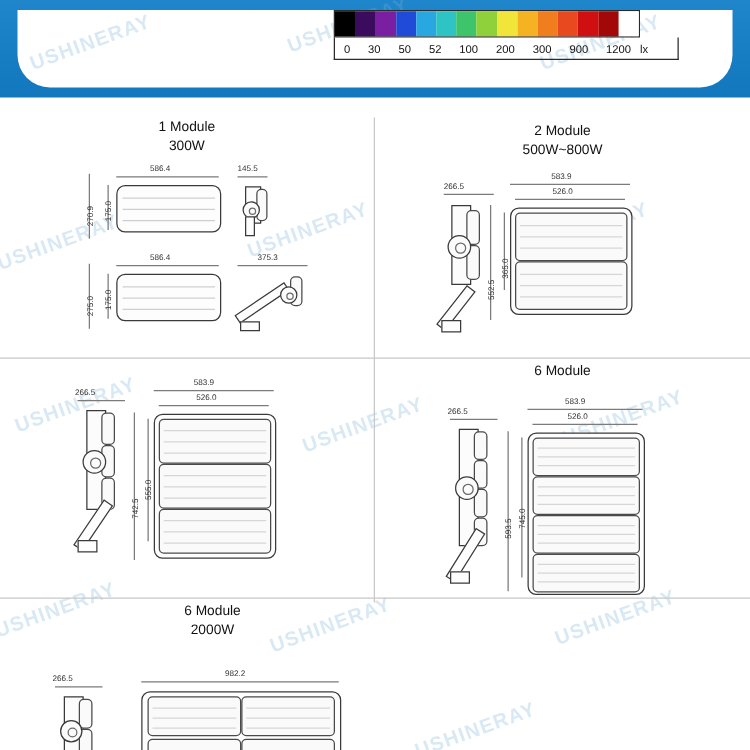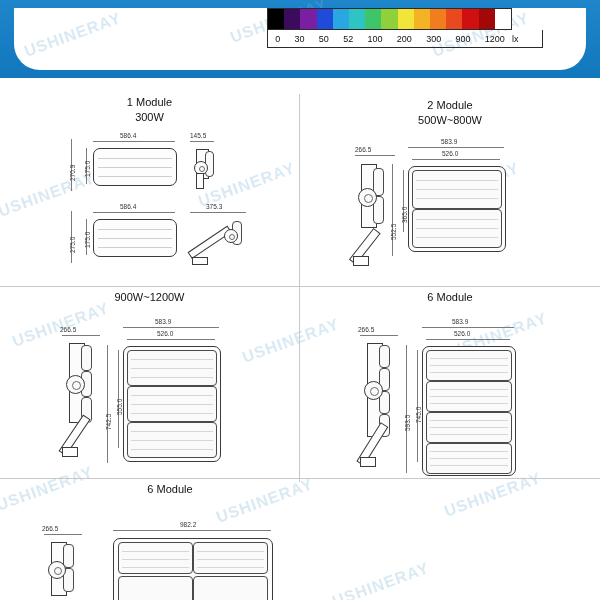--- a/index.html
+++ b/index.html
@@ -334,21 +334,20 @@
       </div>
 
       <div class="dimline v" style="left:103px; top:42px; height:62px;"></div>
       <div class="dimtxt rot" style="left:101px; top:95px;">365.0</div>
       <div class="dimline v" style="left:92px; top:36px; height:92px;"></div>
       <div class="dimtxt rot" style="left:90px; top:112px;">552.5</div>
     </div>
   </div>
 
   <div class="panel" style="left:0; top:202px; width:299px; height:186px;">
-    <div class="pwatt">900W~1200W</div>
     <div class="drawing">
 
       <div class="dimline h" style="left:62px; top:30px; width:38px;"></div>
       <div class="dimtxt" style="left:60px; top:21px;">266.5</div>
       <div class="bracket" style="left:69px; top:38px; width:14px; height:78px;"></div>
       <div class="modbox" style="left:81px; top:40px; width:9px; height:24px;"></div>
       <div class="modbox" style="left:81px; top:66px; width:9px; height:24px;"></div>
       <div class="modbox" style="left:81px; top:92px; width:9px; height:24px;"></div>
       <div class="knuckle" style="left:66px; top:70px; width:17px; height:17px;">
         <div class="inner"></div>
@@ -431,20 +430,21 @@
 
       <div class="dimline v" style="left:117px; top:45px; height:112px;"></div>
       <div class="dimtxt rot" style="left:115px; top:118px;">745.0</div>
       <div class="dimline v" style="left:106px; top:40px; height:128px;"></div>
       <div class="dimtxt rot" style="left:104px; top:126px;">593.5</div>
     </div>
   </div>
 
   <div class="panel" style="left:0; top:394px; width:340px; height:118px;">
     <div class="ptitle">6 Module</div>
+    <div class="pwatt">2000W</div>
     <div class="drawing">
 
       <div class="dimline h" style="left:44px; top:37px; width:38px;"></div>
       <div class="dimtxt" style="left:42px; top:28px;">266.5</div>
       <div class="bracket" style="left:51px; top:45px; width:14px; height:52px;"></div>
       <div class="modbox" style="left:63px; top:47px; width:9px; height:22px;"></div>
       <div class="modbox" style="left:63px; top:71px; width:9px; height:22px;"></div>
       <div class="knuckle" style="left:48px; top:64px; width:16px; height:16px;">
         <div class="inner"></div>
       </div>

